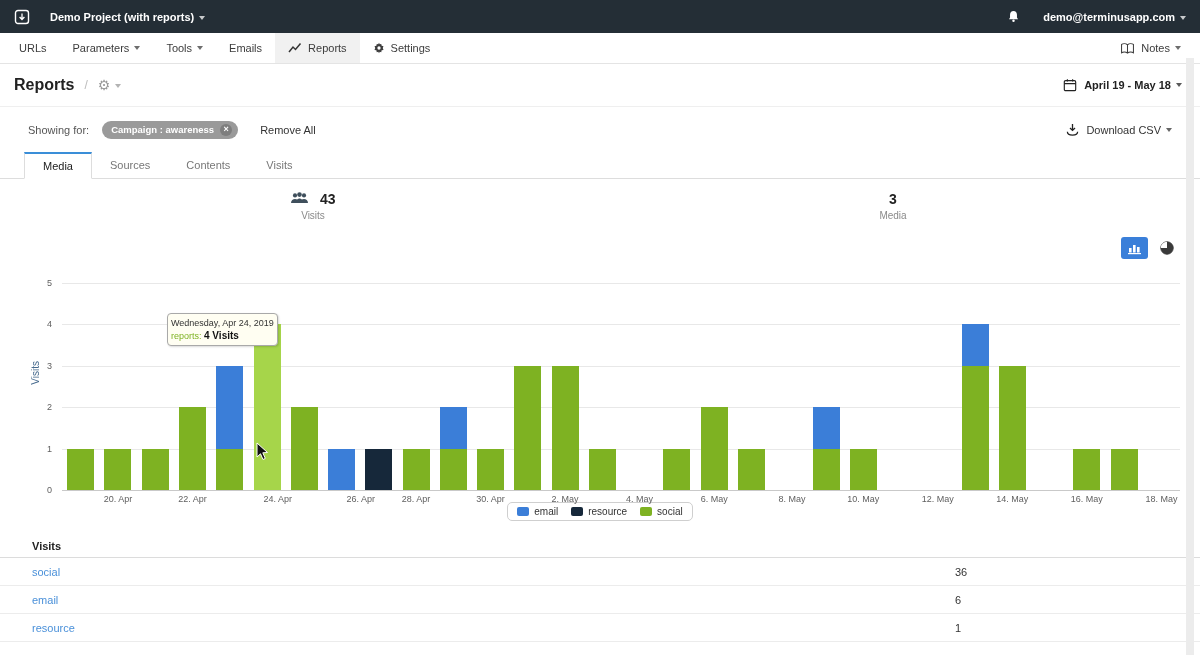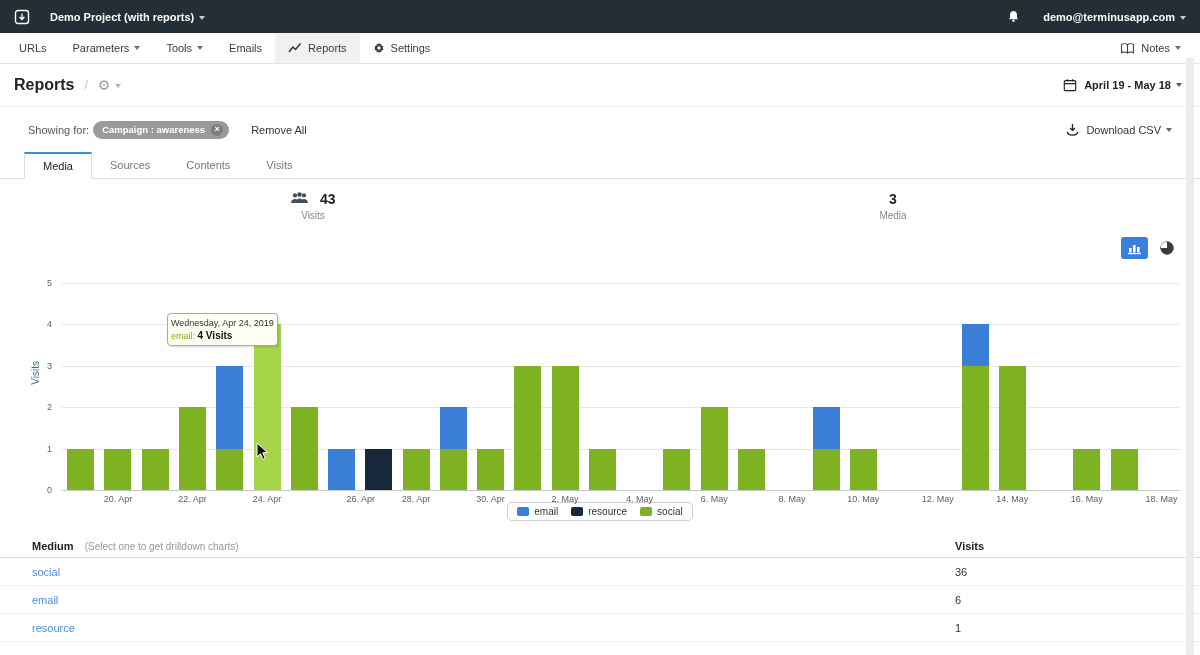--- a/index.html
+++ b/index.html
@@ -32,21 +32,21 @@
   .pagehead .title { font-size:16px; font-weight:bold; color:#222; }
   .pagehead .sep { color:#bbb; margin:0 10px; font-size:12px; }
   .pagehead .gear { color:#9a9a9a; font-size:14px; cursor:pointer; }
   .pagehead .spacer { flex:1; }
   .daterange { display:flex; align-items:center; font-size:11px; font-weight:bold;
     color:#222; cursor:pointer; }
   .daterange svg { margin-right:7px; }
 
   
   .filterrow { height:45px; display:flex; align-items:center; padding:0 28px; font-size:11px; }
-  .filterrow .lbl { color:#555; margin-right:4px; }
+  .filterrow .lbl { color:#555; margin-right:13px; }
   .chip { background:#9a9a9a; color:#fff; font-size:9.5px; font-weight:bold;
     border-radius:10px; padding:3px 6px 3px 9px; display:flex; align-items:flex-start; cursor:pointer; }
   .chip .x { background:#7e7e7e; color:#fff; width:12px; height:12px; border-radius:50%;
     display:inline-flex; align-items:center; justify-content:center; margin-left:6px;
     font-size:9px; line-height:1; }
   .removeall { margin-left:22px; color:#333; cursor:pointer; }
   .filterrow .spacer { flex:1; }
   .download { display:flex; align-items:center; font-size:11px; color:#333; cursor:pointer; }
   .download svg { margin-right:7px; }
 
@@ -252,21 +252,21 @@
     <path d="M7 7 L7 0.8 A6.2 6.2 0 0 0 0.8 7 Z" fill="#fff"></path>
   </svg>
 </div>
 
 <div class="chart-area" id="chart-area">
   <div class="ytitle">Visits</div>
 
   <div class="tooltip">
     <div>Wednesday, Apr 24, 2019</div>
     <div class="t2">
-      <span class="sname">email:</span>
+      <span class="sname">reports:</span>
       <span class="sval">4 Visits</span>
     </div>
   </div>
 
   <svg class="cursor" width="13" height="19" viewBox="0 0 13 19">
     <path d="M1 1 L1 15 L4.5 11.8 L7 17.5 L9.3 16.4 L6.8 10.8 L11.5 10.5 Z" fill="#111" stroke="#fff" stroke-width="1"></path>
   </svg>
 
   <div class="legend">
     <div class="legend-box">
@@ -298,21 +298,21 @@
     <div class="ytick" style="top: 9px;">5</div>
     <div class="bar-seg" style="left: 67.1px; width: 27px; height: 41.4px; top: 179.6px; background: rgb(126, 178, 34);"></div>
     <div class="bar-seg" style="left: 104.4px; width: 27px; height: 41.4px; top: 179.6px; background: rgb(126, 178, 34);"></div>
     <div class="xtick" style="left: 92.9px;">20. Apr</div>
     <div class="bar-seg" style="left: 141.7px; width: 27px; height: 41.4px; top: 179.6px; background: rgb(126, 178, 34);"></div>
     <div class="bar-seg" style="left: 178.9px; width: 27px; height: 82.8px; top: 138.2px; background: rgb(126, 178, 34);"></div>
     <div class="xtick" style="left: 167.4px;">22. Apr</div>
     <div class="bar-seg" style="left: 216.2px; width: 27px; height: 41.4px; top: 179.6px; background: rgb(126, 178, 34);"></div>
     <div class="bar-seg" style="left: 216.2px; width: 27px; height: 82.8px; top: 96.8px; background: rgb(59, 126, 216);"></div>
     <div class="bar-seg" style="left: 253.5px; width: 27px; height: 165.6px; top: 55.4px; background: rgb(166, 213, 74);"></div>
-    <div class="xtick" style="left: 242px;">24. Apr</div>
+    <div class="xtick" style="left: 242px; text-align: right;">24. Apr</div>
     <div class="bar-seg" style="left: 290.7px; width: 27px; height: 82.8px; top: 138.2px; background: rgb(126, 178, 34);"></div>
     <div class="bar-seg" style="left: 328px; width: 27px; height: 41.4px; top: 179.6px; background: rgb(59, 126, 216);"></div>
     <div class="xtick" style="left: 325px; text-align: right;">26. Apr</div>
     <div class="bar-seg" style="left: 365.3px; width: 27px; height: 41.4px; top: 179.6px; background: rgb(22, 40, 58);"></div>
     <div class="bar-seg" style="left: 402.5px; width: 27px; height: 41.4px; top: 179.6px; background: rgb(126, 178, 34);"></div>
     <div class="xtick" style="left: 391px;">28. Apr</div>
     <div class="bar-seg" style="left: 439.8px; width: 27px; height: 41.4px; top: 179.6px; background: rgb(126, 178, 34);"></div>
     <div class="bar-seg" style="left: 439.8px; width: 27px; height: 41.4px; top: 138.2px; background: rgb(59, 126, 216);"></div>
     <div class="bar-seg" style="left: 477.1px; width: 27px; height: 41.4px; top: 179.6px; background: rgb(126, 178, 34);"></div>
     <div class="xtick" style="left: 465.6px;">30. Apr</div>
@@ -336,24 +336,20 @@
     <div class="bar-seg" style="left: 998.8px; width: 27px; height: 124.2px; top: 96.8px; background: rgb(126, 178, 34);"></div>
     <div class="xtick" style="left: 987.3px; text-align: center;">14. May</div>
     <div class="bar-seg" style="left: 1073.3px; width: 27px; height: 41.4px; top: 179.6px; background: rgb(126, 178, 34);"></div>
     <div class="xtick" style="left: 1061.8px;">16. May</div>
     <div class="bar-seg" style="left: 1110.6px; width: 27px; height: 41.4px; top: 179.6px; background: rgb(126, 178, 34);"></div>
     <div class="xtick" style="left: 1136.4px;">18. May</div>
   </div>
 
 <div class="table">
   <div class="t-row t-head">
-    <div>
-      <span class="medium">Medium</span>
-      <span class="hint">(Select one to get drilldown charts)</span>
-    </div>
     <div class="visits">Visits</div>
   </div>
   <div class="t-row t-data">
     <div class="link">social</div>
     <div class="num">36</div>
   </div>
   <div class="t-row t-data">
     <div class="link">email</div>
     <div class="num">6</div>
   </div>

